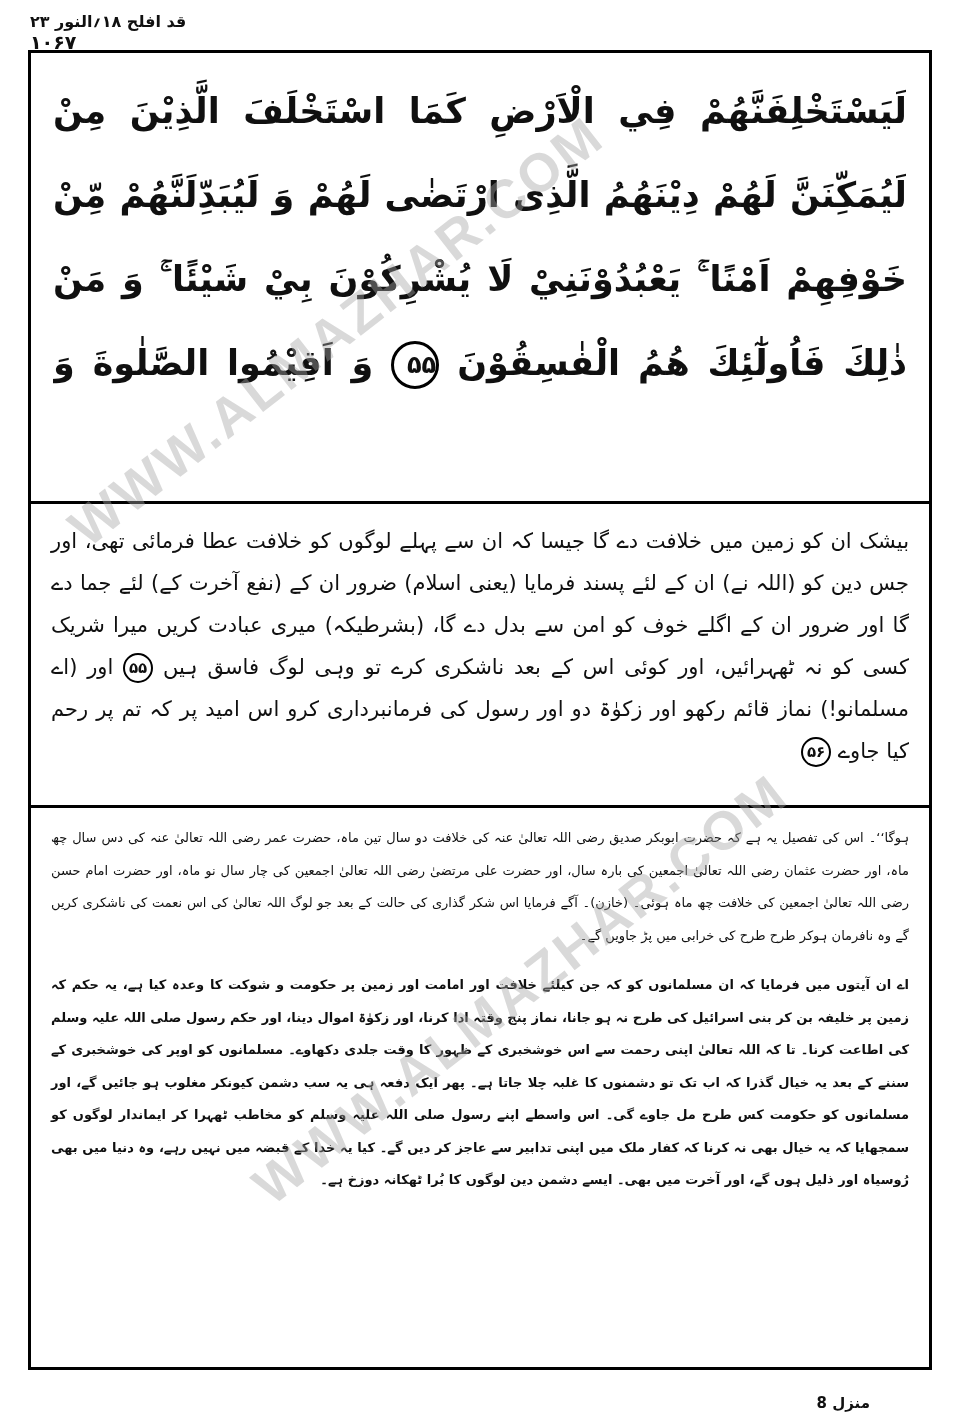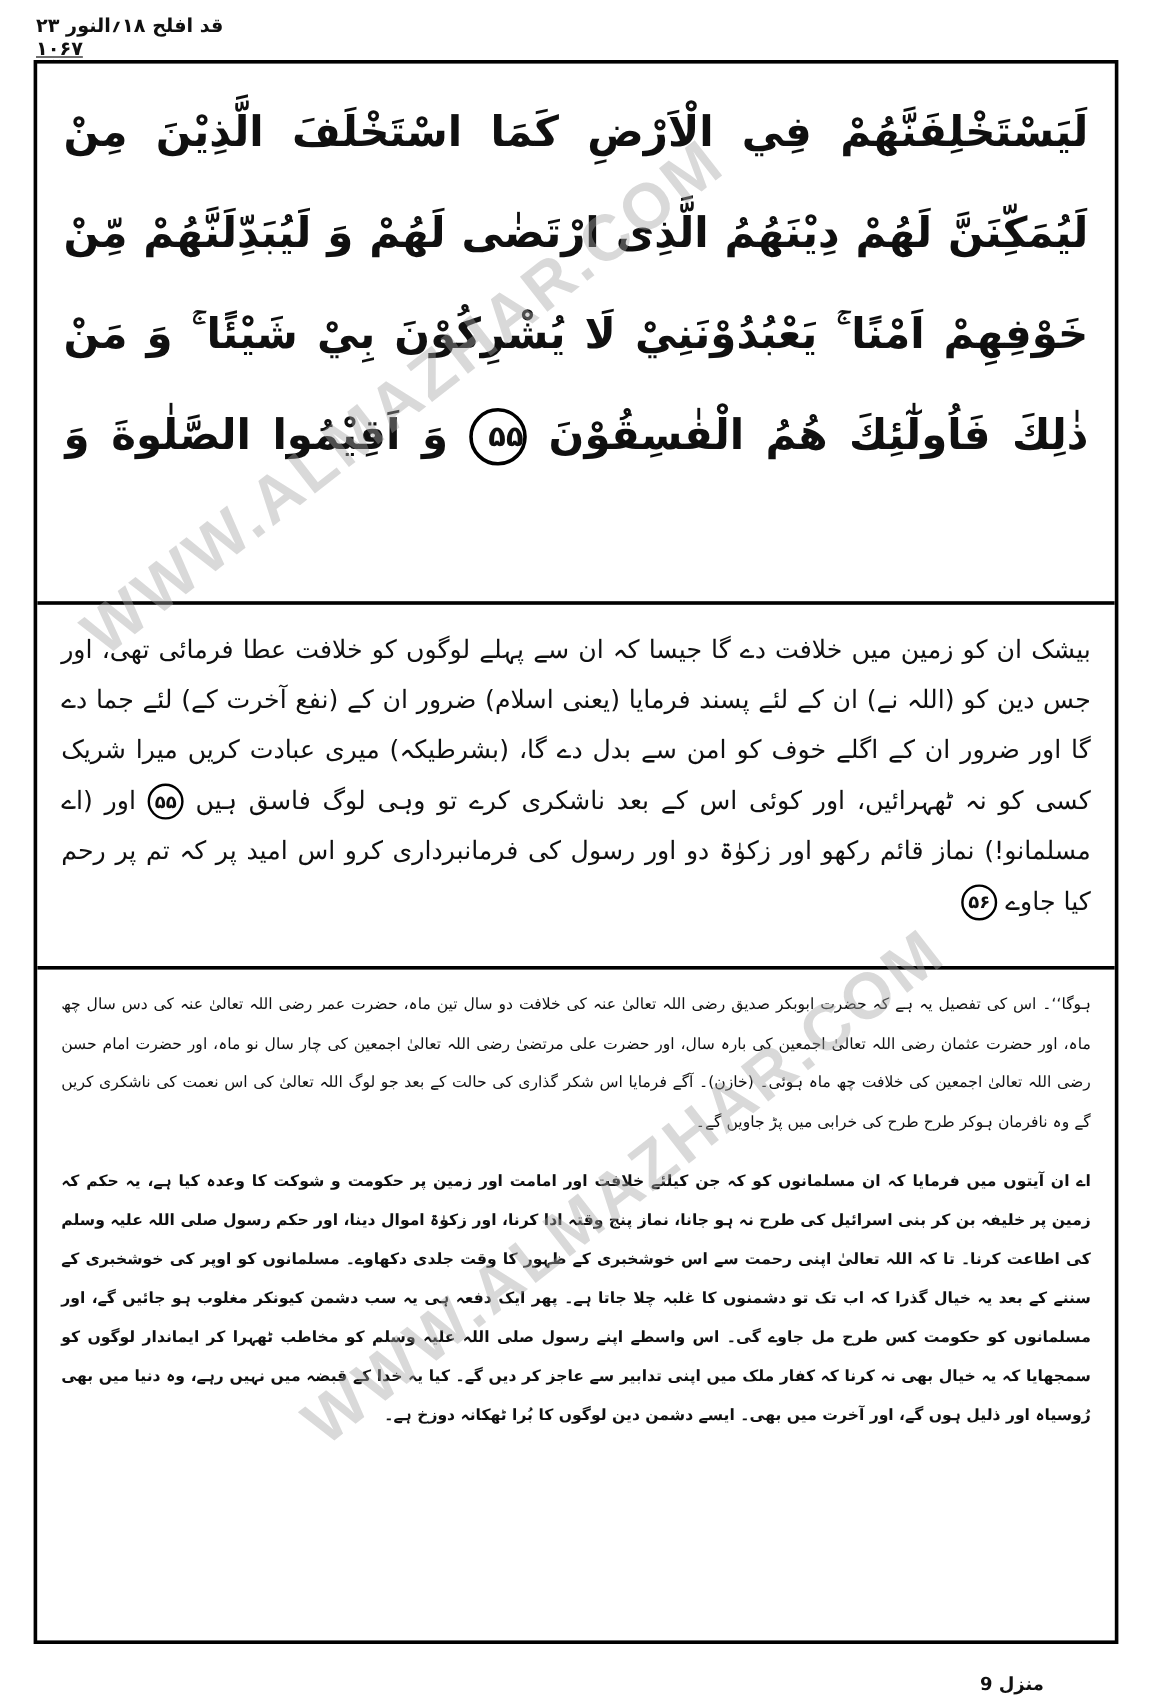--- a/index.html
+++ b/index.html
@@ -11,21 +11,21 @@
     font-family:"DejaVu Sans", sans-serif;
     overflow:hidden;
   }
 
   
   .header {
     position:absolute; top:12px; left:30px; right:30px;
     display:flex; justify-content:space-between; align-items:flex-start;
     font-size:16px; font-weight:bold; direction:ltr;flex-direction:column;
   }
-  .h-center { font-size:16px; letter-spacing:1px;text-decoration:underline; }
+  .h-center { font-size:19px; letter-spacing:1px; }
 
   
   .main-box {
     position:absolute; top:50px; left:28px; right:28px; height:1320px;
     border:3px solid #000;
     background:#fff;
     overflow:hidden;
   }
 
   
@@ -128,17 +128,17 @@
   </div>
 
   <div class="commentary-section">
     <p>ہوگا‘‘۔ اس کی تفصیل یہ ہے کہ حضرت ابوبکر صدیق رضی اللہ تعالیٰ عنہ کی خلافت دو سال تین ماہ، حضرت عمر رضی اللہ تعالیٰ عنہ کی دس سال چھ ماہ، اور حضرت عثمان رضی اللہ تعالیٰ اجمعین کی بارہ سال، اور حضرت علی مرتضیٰ رضی اللہ تعالیٰ اجمعین کی چار سال نو ماہ، اور حضرت امام حسن رضی اللہ تعالیٰ اجمعین کی خلافت چھ ماہ ہوئی۔ (خازن)۔ آگے فرمایا اس شکر گذاری کی حالت کے بعد جو لوگ اللہ تعالیٰ کی اس نعمت کی ناشکری کریں گے وہ نافرمان ہوکر طرح طرح کی خرابی میں پڑ جاویں گے۔</p>
     <p>اے ان آیتوں میں فرمایا کہ ان مسلمانوں کو کہ جن کیلئے خلافت اور امامت اور زمین پر حکومت و شوکت کا وعدہ کیا ہے، یہ حکم کہ زمین پر خلیفہ بن کر بنی اسرائیل کی طرح نہ ہو جانا، نماز پنج وقتہ ادا کرنا، اور زکوٰۃ اموال دینا، اور حکم رسول صلی اللہ علیہ وسلم کی اطاعت کرنا۔ تا کہ اللہ تعالیٰ اپنی رحمت سے اس خوشخبری کے ظہور کا وقت جلدی دکھاوے۔ مسلمانوں کو اوپر کی خوشخبری کے سننے کے بعد یہ خیال گذرا کہ اب تک تو دشمنوں کا غلبہ چلا جاتا ہے۔ پھر ایک دفعہ ہی یہ سب دشمن کیونکر مغلوب ہو جائیں گے، اور مسلمانوں کو حکومت کس طرح مل جاوے گی۔ اس واسطے اپنے رسول صلی اللہ علیہ وسلم کو مخاطب ٹھہرا کر ایماندار لوگوں کو سمجھایا کہ یہ خیال بھی نہ کرنا کہ کفار ملک میں اپنی تدابیر سے عاجز کر دیں گے۔ کیا یہ خدا کے قبضہ میں نہیں رہے، وہ دنیا میں بھی رُوسیاہ اور ذلیل ہوں گے، اور آخرت میں بھی۔ ایسے دشمن دین لوگوں کا بُرا ٹھکانہ دوزخ ہے۔</p>
   </div>
 
 </div>
 
 <div class="footer">
-  <span>منزل 9</span>
+  <span>منزل 8</span>
 </div>
 
 <div class="watermark wm1">WWW.ALMAZHAR.COM</div>
 <div class="watermark wm2">WWW.ALMAZHAR.COM</div>
 
 </body></html>

